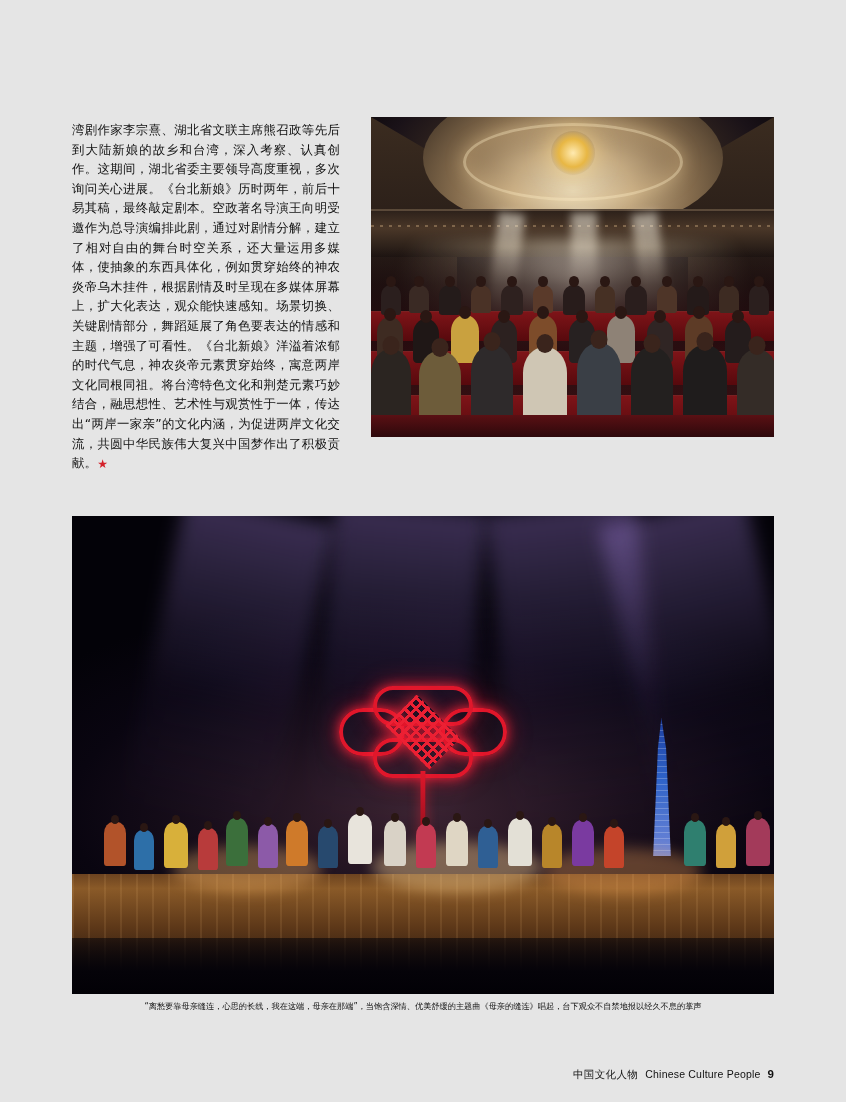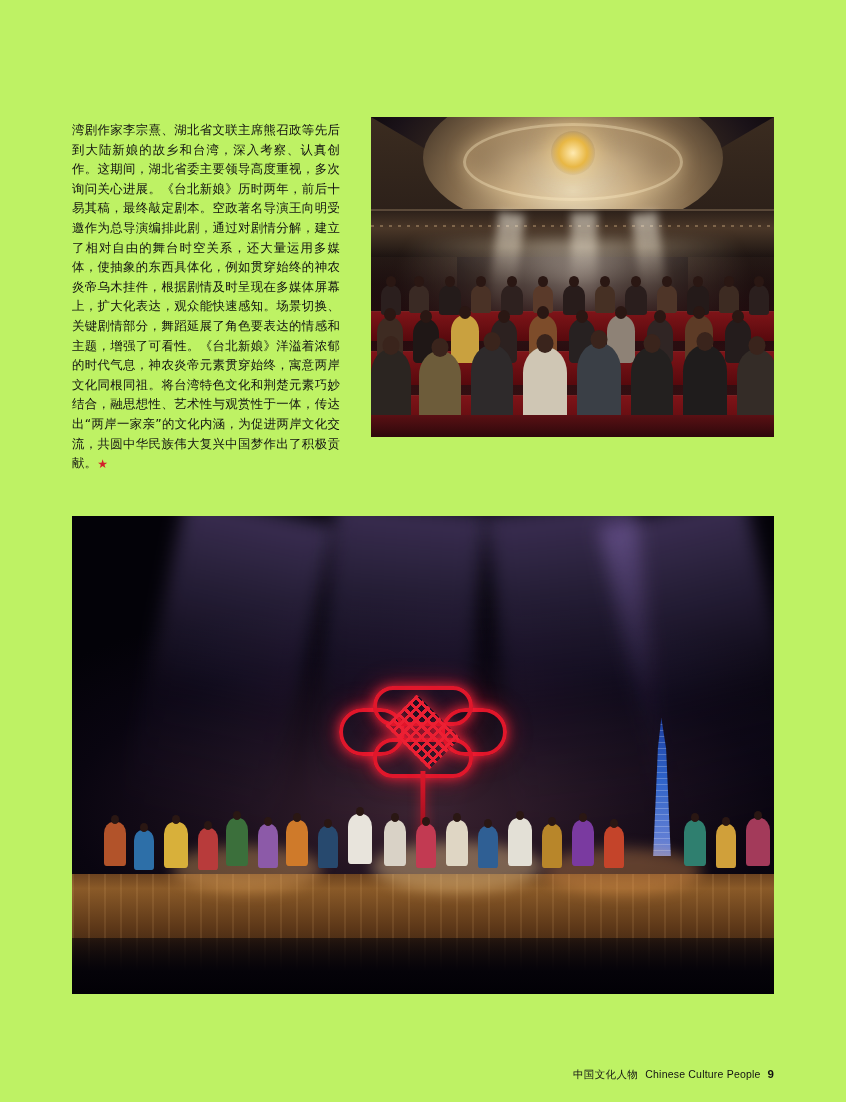--- a/index.html
+++ b/index.html
@@ -15,21 +15,21 @@
     font-family: "Liberation Sans", sans-serif;
     color: #000;
     overflow: hidden;
   }
 
   .page {
     position: absolute;
     top: 0; left: 0;
     width: 846px;
     height: 1102px;
-    background: #bef264;
+    background: #e5e5e5;
   }
 
   
   .article-column {
     position: absolute;
     left: 72px;
     top: 120px;
     width: 268px;
   }
   .article-body {
@@ -561,20 +561,21 @@
           <span class="head"></span>
         </div>
       <div class="perf" style="left:674px; bottom:128px; width:24px; height:48px; background:#a33a5a;">
           <span class="head"></span>
         </div>
 
       <div class="apron"></div>
     </div>
   </div>
 
+  <div class="photo-bottom-caption">“离愁要靠母亲缝连，心思的长线，我在这端，母亲在那端”，当饱含深情、优美舒缓的主题曲《母亲的缝连》唱起，台下观众不自禁地报以经久不息的掌声</div>
 
   <div class="footer">
     <span class="footer-cn">中国文化人物</span>
     <span class="footer-en">Chinese Culture People</span>
     <span class="footer-page">9</span>
   </div>
 
 </div>
 
 </body></html>

